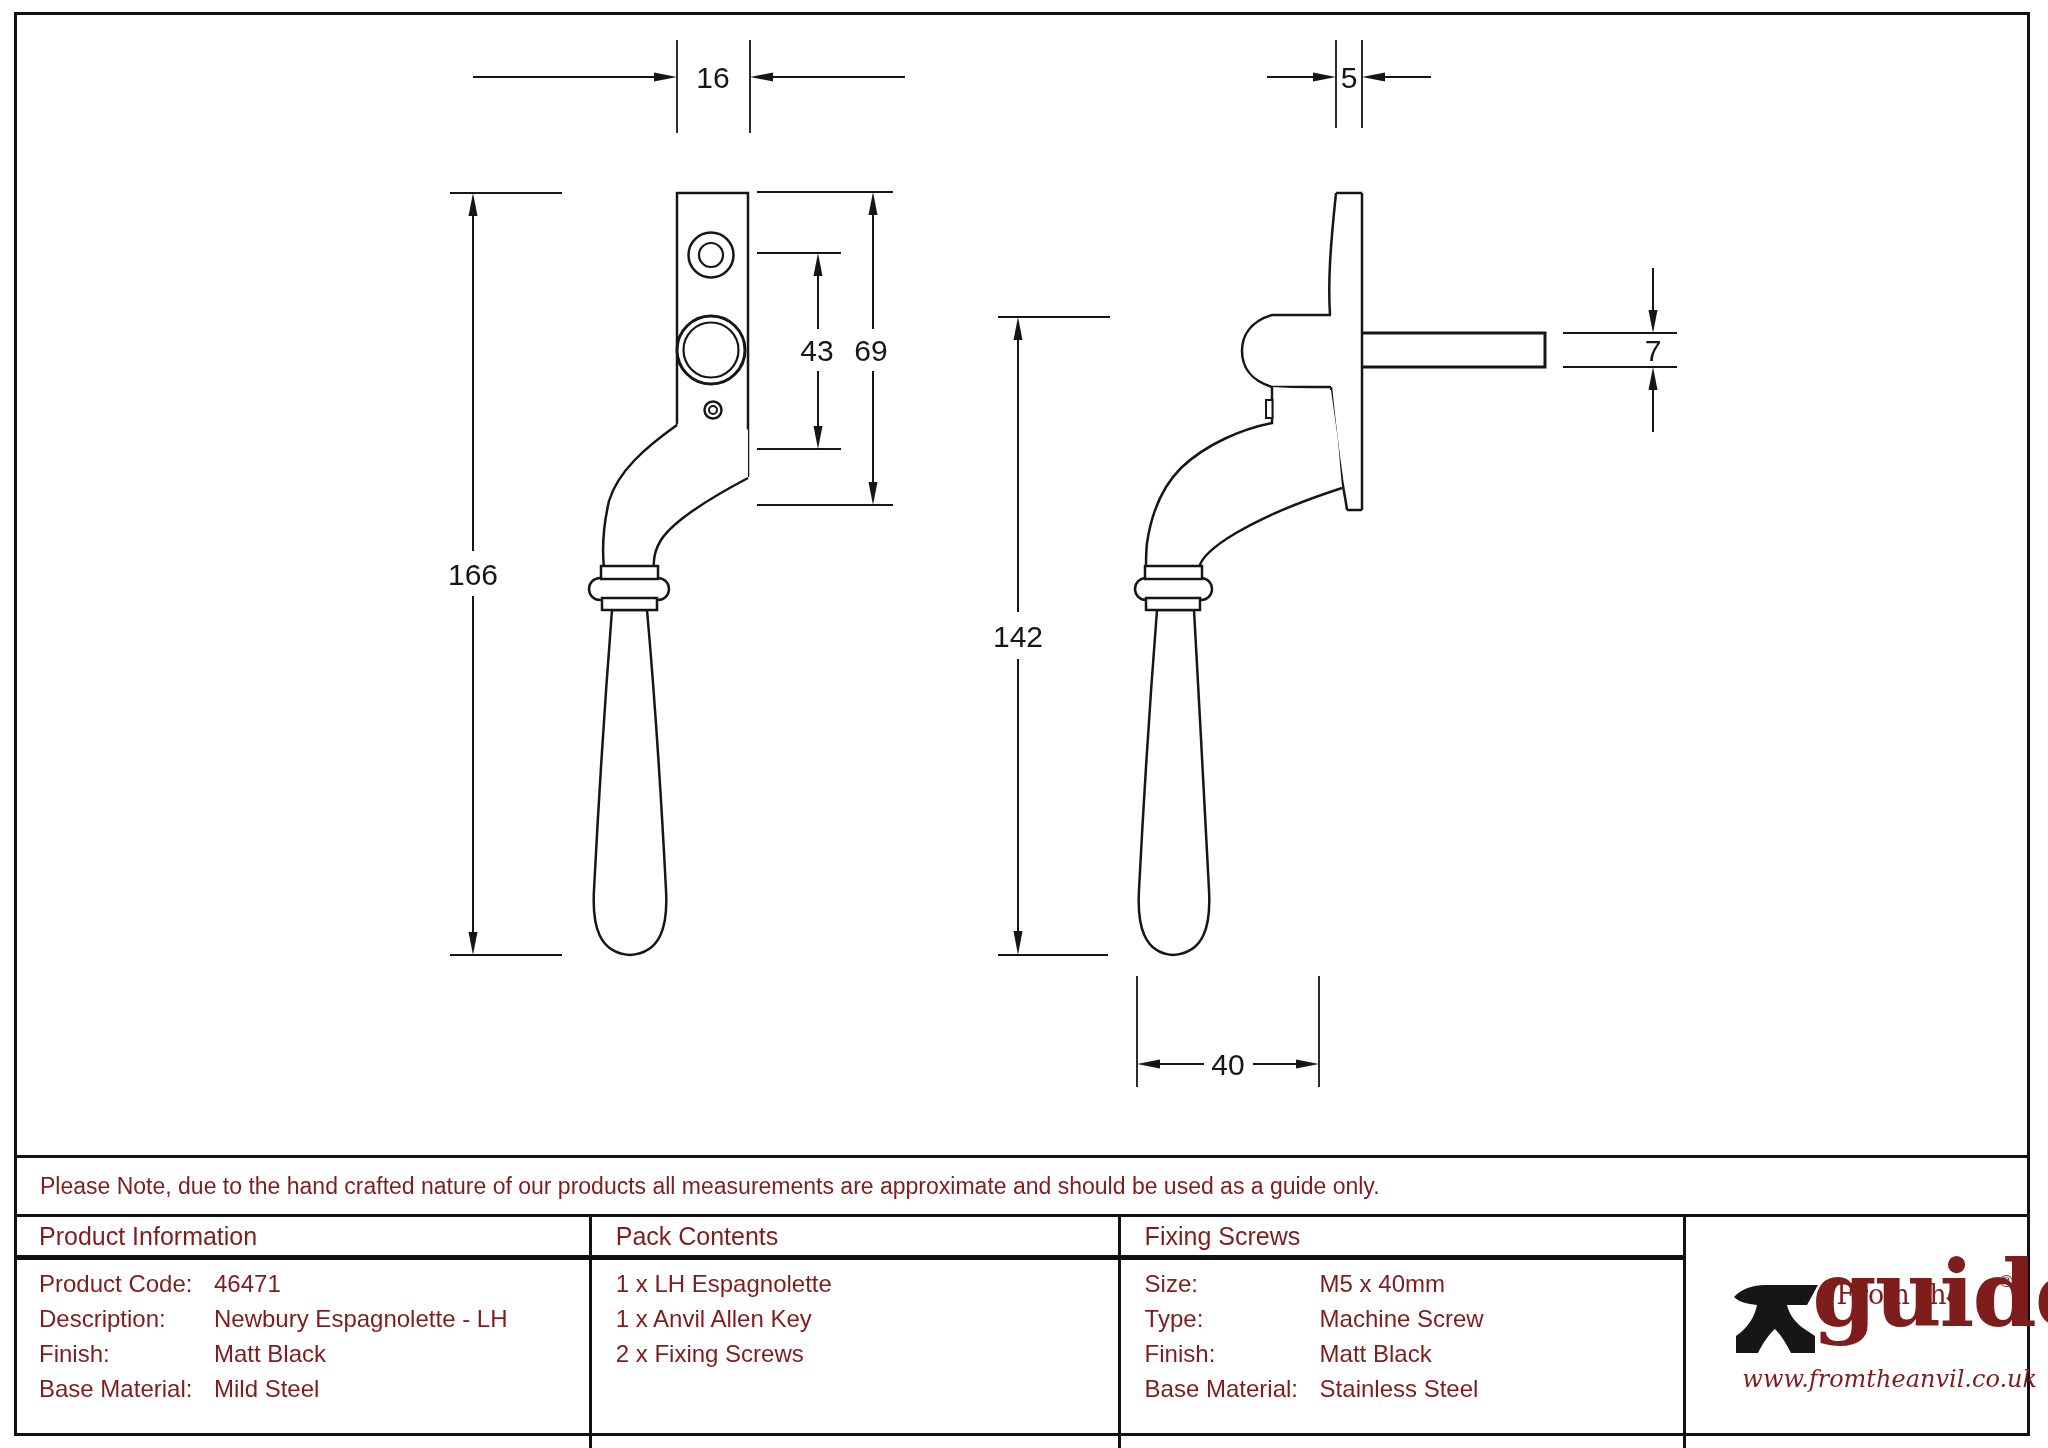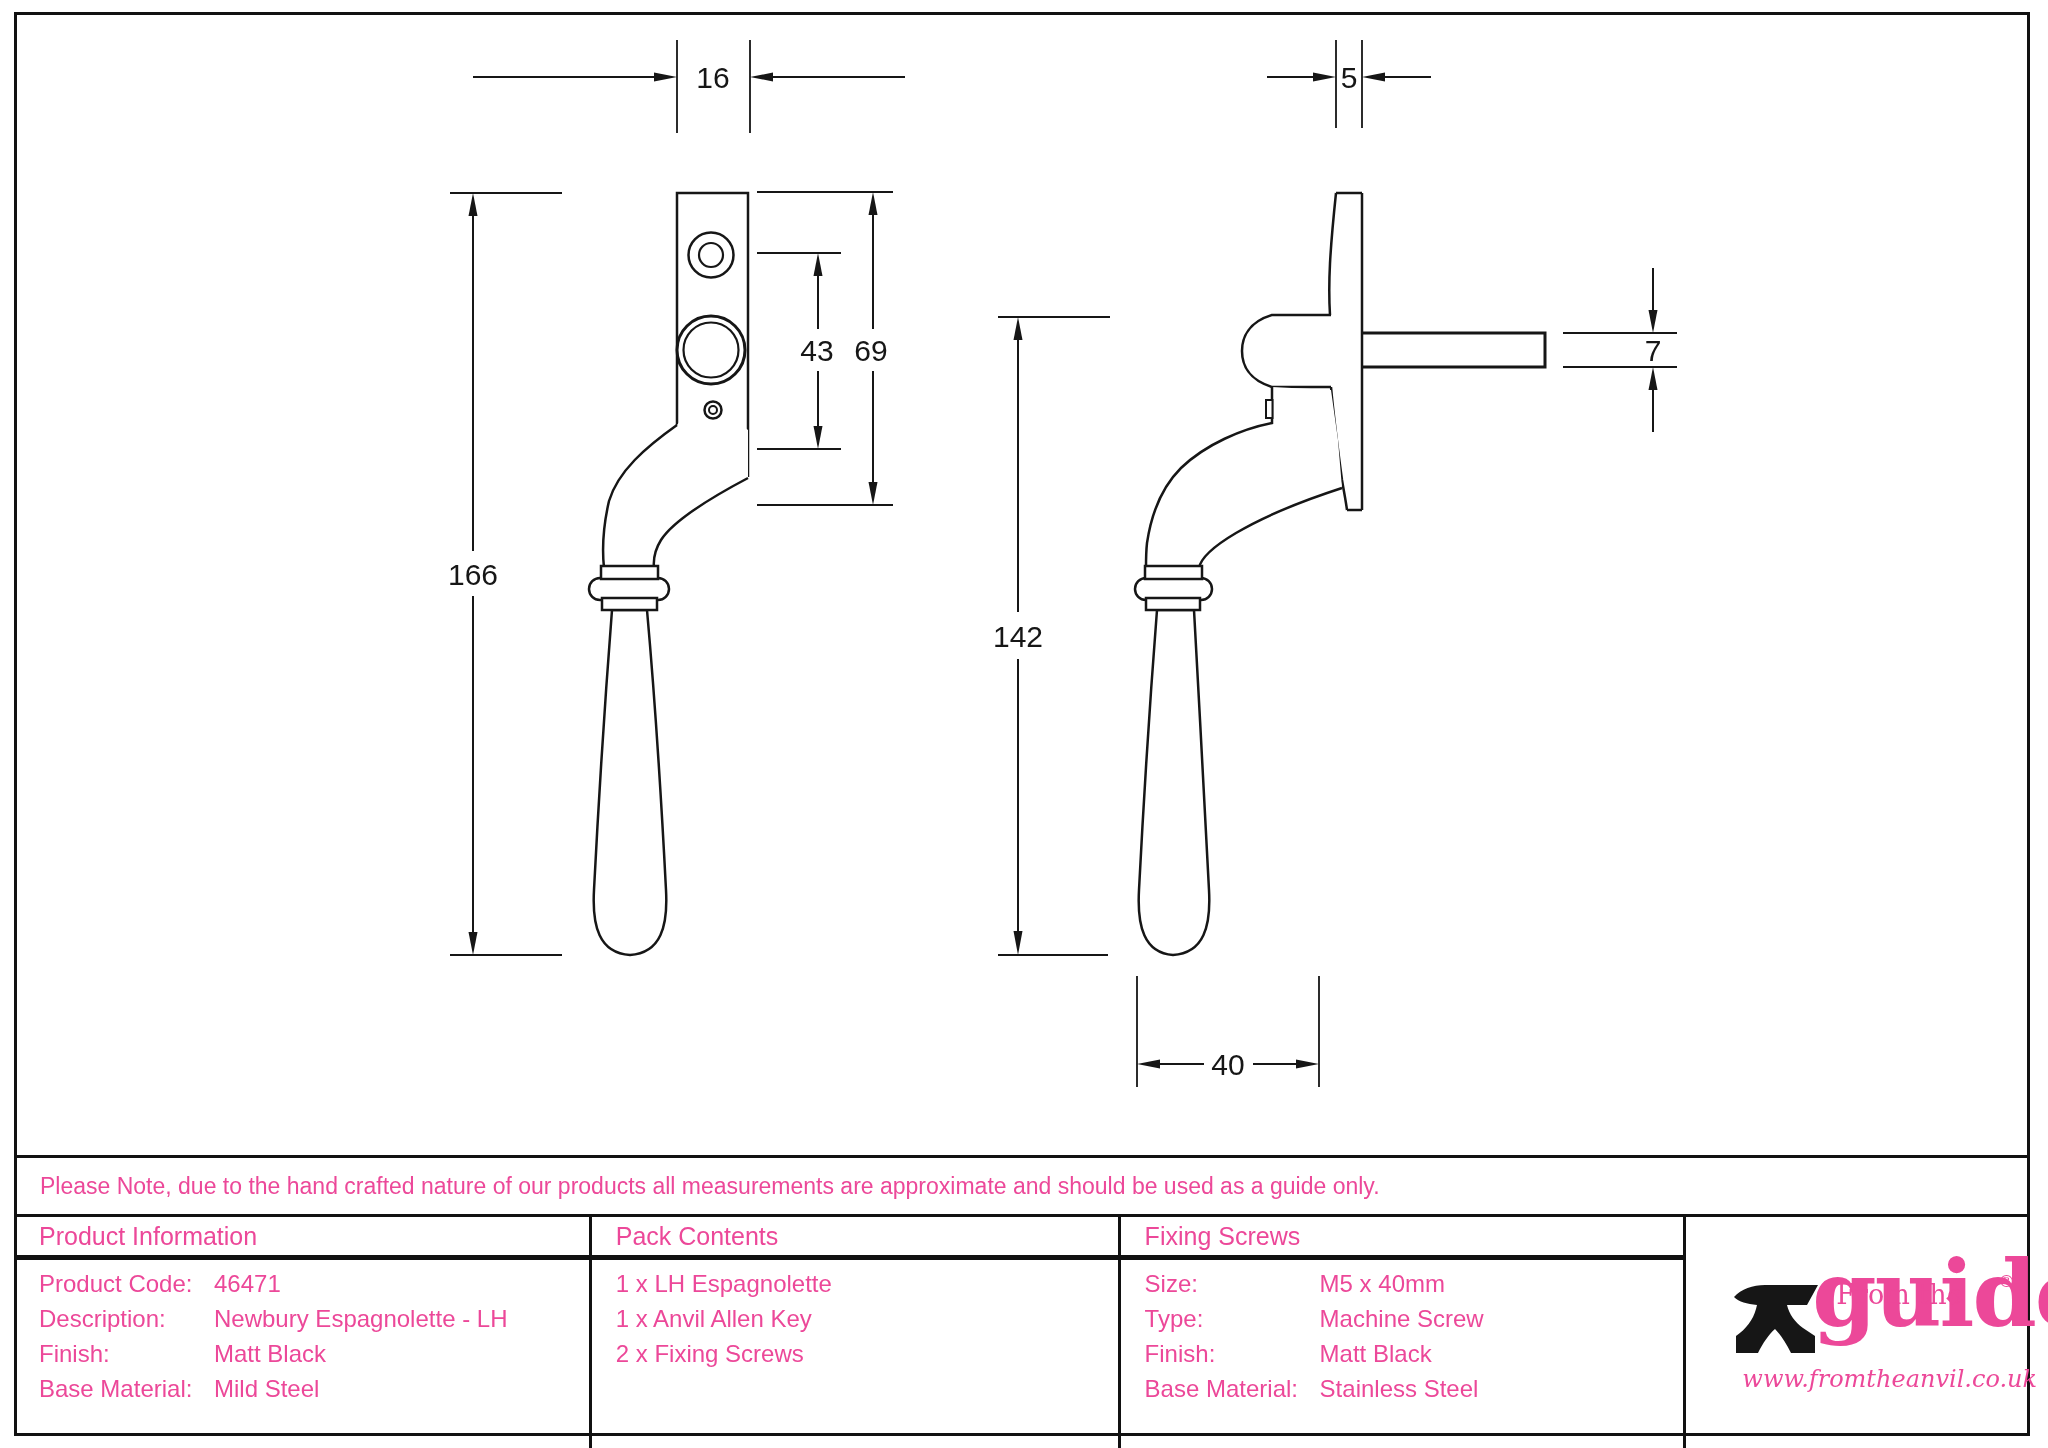--- a/index.html
+++ b/index.html
@@ -1,17 +1,17 @@
 <!DOCTYPE html>
 <html><head>
 <meta charset="utf-8">
 <style>
   html,body{margin:0;padding:0;background:#ffffff;}
   #stage{position:relative;width:2048px;height:1448px;background:#ffffff;
-         font-family:"Liberation Sans",sans-serif;color:#ec4899;overflow:hidden;}
+         font-family:"Liberation Sans",sans-serif;color:#7f1d1d;overflow:hidden;}
   #page-border{position:absolute;left:14px;top:12px;width:2016px;height:1424px;
                border:3px solid #111;box-sizing:border-box;}
   #drawing{position:absolute;left:0;top:0;width:2048px;height:1448px;}
   .ink{stroke:#161616;fill:none;}
   .fillw{fill:#ffffff;}
   .arrow{fill:#161616;stroke:none;}
   text.dim{font-family:"Liberation Sans",sans-serif;font-size:30px;fill:#161616;text-anchor:middle;}
 
   
   #table-area{position:absolute;left:15px;top:1155px;width:2014px;height:310px;

